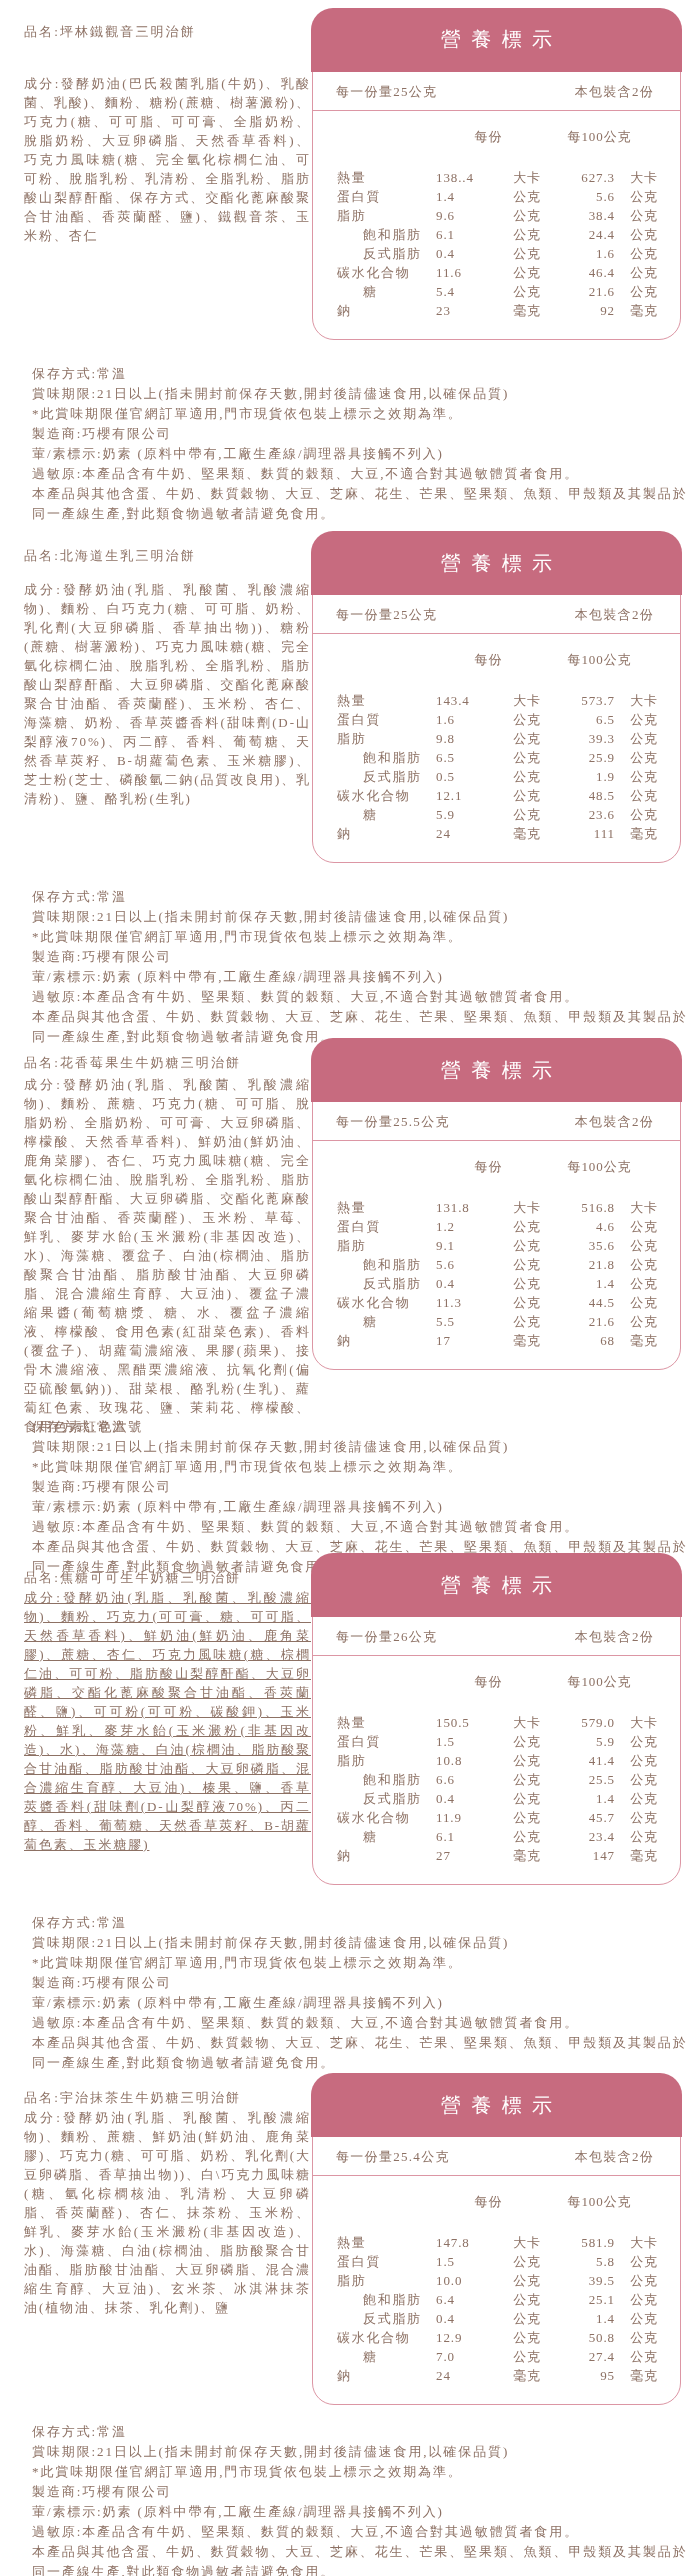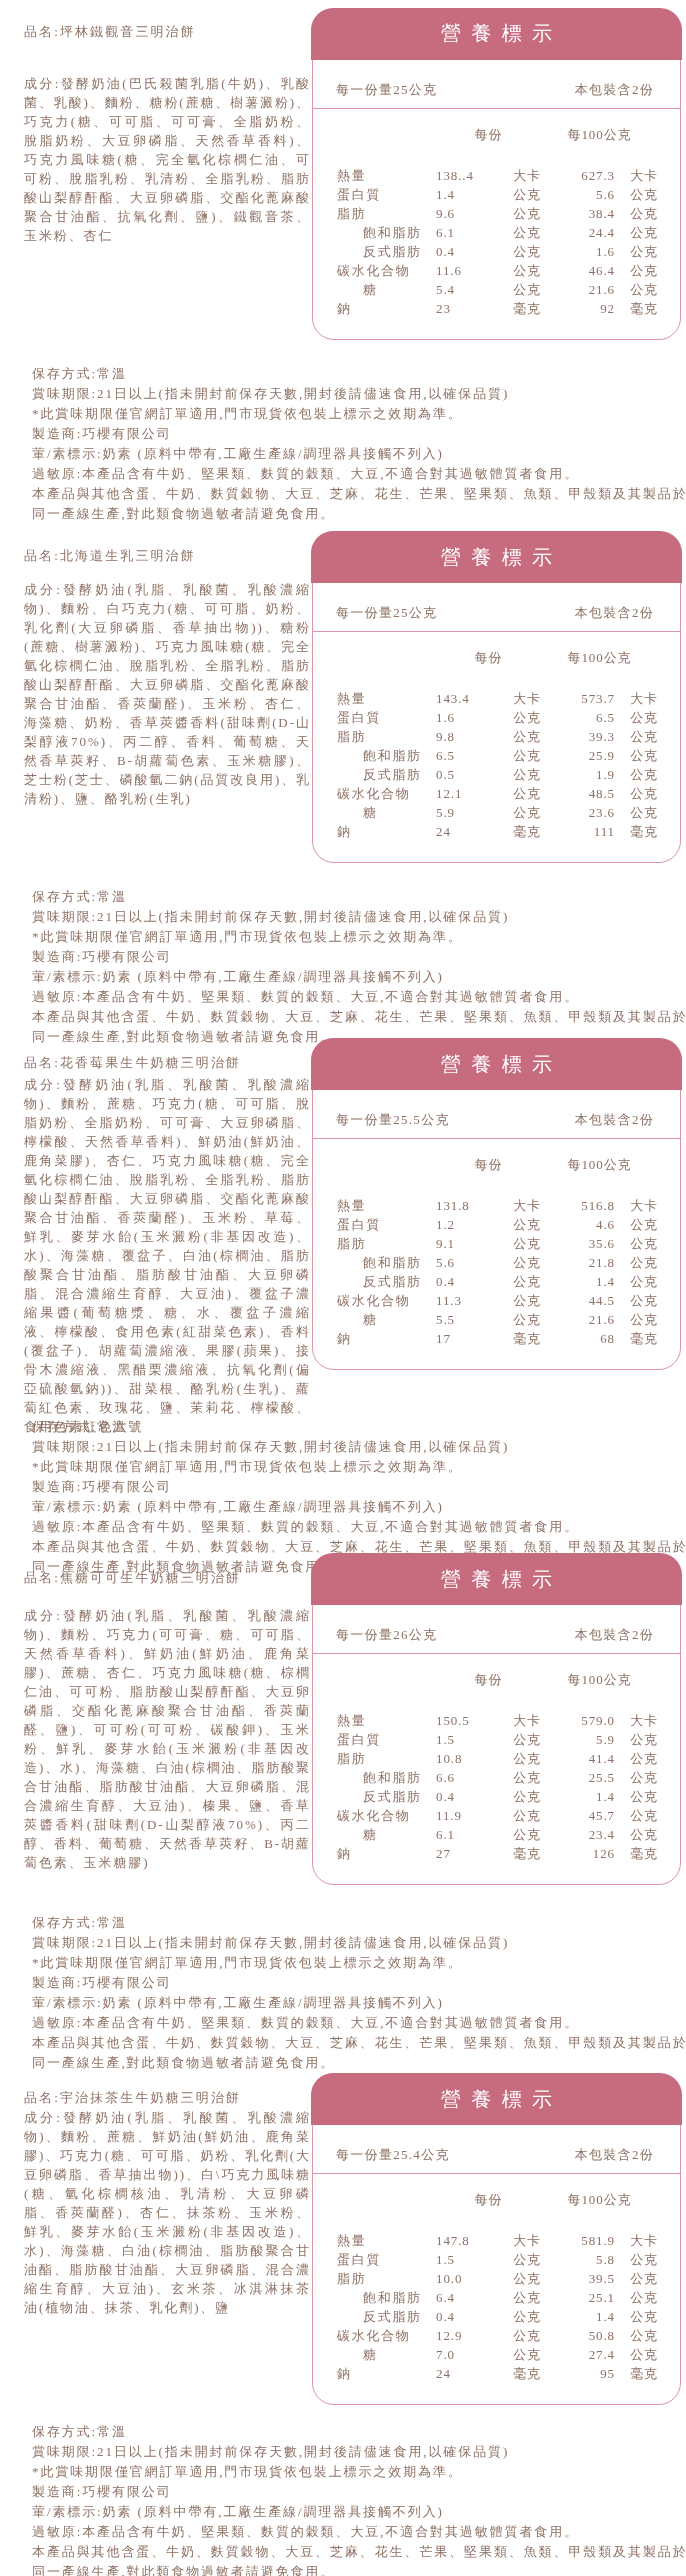--- a/index.html
+++ b/index.html
@@ -17,21 +17,21 @@
     position:absolute;left:24px;width:287px;
     font-size:13px;letter-spacing:1.9px;line-height:19px;
     text-align:justify;
   }
   
   .card{
     position:absolute;left:312px;top:0;width:369px;height:331px;
     border:1.7px solid #dc96a4;border-radius:22px;background:#fff;box-sizing:border-box;
   }
   .card-h{
-    height:52px;margin:-1.7px -1.7px 12px -1.7px;
+    height:64px;margin:-1.7px -1.7px 2px -1.7px;
     background:#c76b7f;border-radius:22px 22px 0 0;
     color:#ffffff;font-size:20px;letter-spacing:10.3px;text-indent:10.3px;
     display:flex;align-items:center;justify-content:center;
   }
   .serv{
     height:36px;border-bottom:1.7px solid #dc96a4;
     display:flex;align-items:center;justify-content:space-between;
     padding:0 26px 0 23px;font-size:13px;letter-spacing:1.3px;gap:48px;
   }
   .card-body{padding:17px 22px 0 24px;font-size:13px;}
@@ -51,21 +51,21 @@
     position:absolute;left:32px;width:661px;
     font-size:13px;letter-spacing:1.9px;line-height:20px;
   }
   .foot div{min-height:20px;}
 </style>
 </head>
 <body>
 
   <section class="product" style="top: 8.6px;">
     <div class="pname">品名:坪林鐵觀音三明治餅</div>
-    <div class="ing" style="top: 65px;">成分:發酵奶油(巴氏殺菌乳脂(牛奶)、乳酸菌、乳酸)、麵粉、糖粉(蔗糖、樹薯澱粉)、巧克力(糖、可可脂、可可膏、全脂奶粉、脫脂奶粉、大豆卵磷脂、天然香草香料)、巧克力風味糖(糖、完全氫化棕櫚仁油、可可粉、脫脂乳粉、乳清粉、全脂乳粉、脂肪酸山梨醇酐酯、大豆卵磷脂、交酯化蓖麻酸聚合甘油酯、抗氧化劑、鹽)、鐵觀音茶、玉米粉、杏仁</div>
+    <div class="ing" style="top: 65px;">成分:發酵奶油(巴氏殺菌乳脂(牛奶)、乳酸菌、乳酸)、麵粉、糖粉(蔗糖、樹薯澱粉)、巧克力(糖、可可脂、可可膏、全脂奶粉、脫脂奶粉、大豆卵磷脂、天然香草香料)、巧克力風味糖(糖、完全氫化棕櫚仁油、可可粉、脫脂乳粉、乳清粉、全脂乳粉、脂肪酸山梨醇酐酯、保存方式、交酯化蓖麻酸聚合甘油酯、香莢蘭醛、鹽)、鐵觀音茶、玉米粉、杏仁</div>
     <div class="card">
       <div class="card-h">營養標示</div>
       <div class="serv">
         <span>每一份量25公克</span>
         <span>本包裝含2份</span>
       </div>
       <div class="card-body">
         <div class="colhead">
           <span class="lab"></span>
           <span class="g1">每份</span>
@@ -309,21 +309,21 @@
       <div>*此賞味期限僅官網訂單適用,門市現貨依包裝上標示之效期為準。</div>
       <div>製造商:巧櫻有限公司</div>
       <div>葷/素標示:奶素 (原料中帶有,工廠生產線/調理器具接觸不列入)</div>
       <div>過敏原:本產品含有牛奶、堅果類、麩質的穀類、大豆,不適合對其過敏體質者食用。</div>
       <div>本產品與其他含蛋、牛奶、麩質穀物、大豆、芝麻、花生、芒果、堅果類、魚類、甲殼類及其製品於同一產線生產,對此類食物過敏者請避免食用。</div>
     </div>
   </section>
 
   <section class="product" style="top: 1554px;">
     <div class="pname">品名:焦糖可可生牛奶糖三明治餅</div>
-    <div class="ing" style="top: 52px;">成分:發酵奶油(乳脂、乳酸菌、乳酸濃縮物)、麵粉、巧克力(可可膏、糖、可可脂、天然香草香料)、鮮奶油(鮮奶油、鹿角菜膠)、蔗糖、杏仁、巧克力風味糖(糖、棕櫚仁油、可可粉、脂肪酸山梨醇酐酯、大豆卵磷脂、交酯化蓖麻酸聚合甘油酯、香莢蘭醛、鹽)、可可粉(可可粉、碳酸鉀)、玉米粉、鮮乳、麥芽水飴(玉米澱粉(非基因改造)、水)、海藻糖、白油(棕櫚油、脂肪酸聚合甘油酯、脂肪酸甘油酯、大豆卵磷脂、混合濃縮生育醇、大豆油)、榛果、鹽、香草莢醬香料(甜味劑(D-山梨醇液70%)、丙二醇、香料、葡萄糖、天然香草莢籽、B-胡蘿蔔色素、玉米糖膠)</div>
+    <div class="ing" style="top: 34px; text-decoration: underline;">成分:發酵奶油(乳脂、乳酸菌、乳酸濃縮物)、麵粉、巧克力(可可膏、糖、可可脂、天然香草香料)、鮮奶油(鮮奶油、鹿角菜膠)、蔗糖、杏仁、巧克力風味糖(糖、棕櫚仁油、可可粉、脂肪酸山梨醇酐酯、大豆卵磷脂、交酯化蓖麻酸聚合甘油酯、香莢蘭醛、鹽)、可可粉(可可粉、碳酸鉀)、玉米粉、鮮乳、麥芽水飴(玉米澱粉(非基因改造)、水)、海藻糖、白油(棕櫚油、脂肪酸聚合甘油酯、脂肪酸甘油酯、大豆卵磷脂、混合濃縮生育醇、大豆油)、榛果、鹽、香草莢醬香料(甜味劑(D-山梨醇液70%)、丙二醇、香料、葡萄糖、天然香草莢籽、B-胡蘿蔔色素、玉米糖膠)</div>
     <div class="card">
       <div class="card-h">營養標示</div>
       <div class="serv">
         <span>每一份量26公克</span>
         <span>本包裝含2份</span>
       </div>
       <div class="card-body">
         <div class="colhead">
           <span class="lab"></span>
           <span class="g1">每份</span>
@@ -376,21 +376,21 @@
             <span class="r-lab ind">糖</span>
             <span class="r-v1">6.1</span>
             <span class="r-u1">公克</span>
             <span class="r-v2">23.4</span>
             <span class="r-u2">公克</span>
           </div>
           <div class="nrow">
             <span class="r-lab">鈉</span>
             <span class="r-v1">27</span>
             <span class="r-u1">毫克</span>
-            <span class="r-v2">126</span>
+            <span class="r-v2">147</span>
             <span class="r-u2">毫克</span>
           </div>
         </div>
       </div>
     </div>
     <div class="foot" style="top: 359px;">
       <div>保存方式:常溫</div>
       <div>賞味期限:21日以上(指未開封前保存天數,開封後請儘速食用,以確保品質)</div>
       <div>*此賞味期限僅官網訂單適用,門市現貨依包裝上標示之效期為準。</div>
       <div>製造商:巧櫻有限公司</div>

